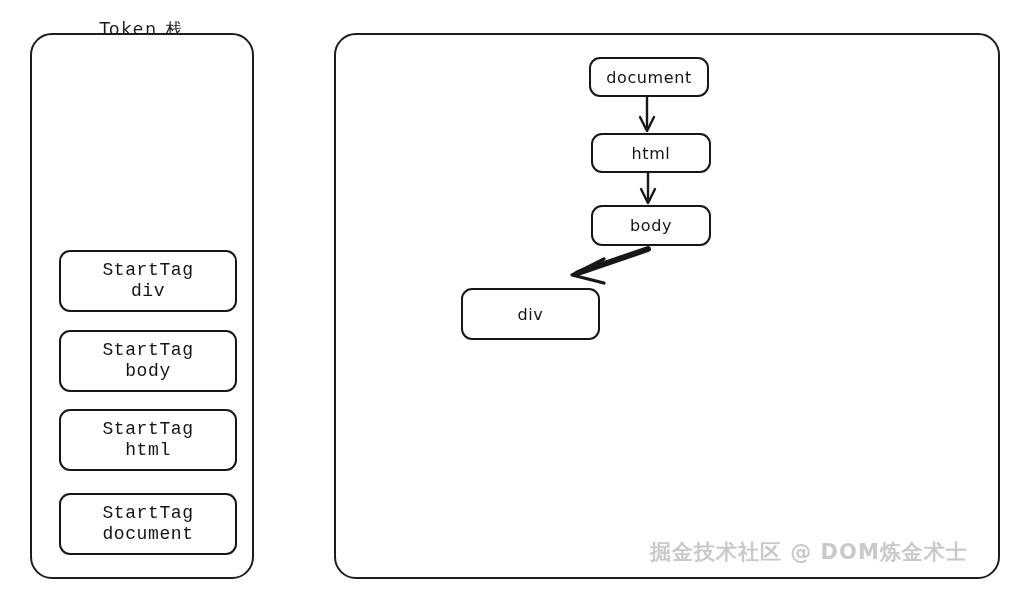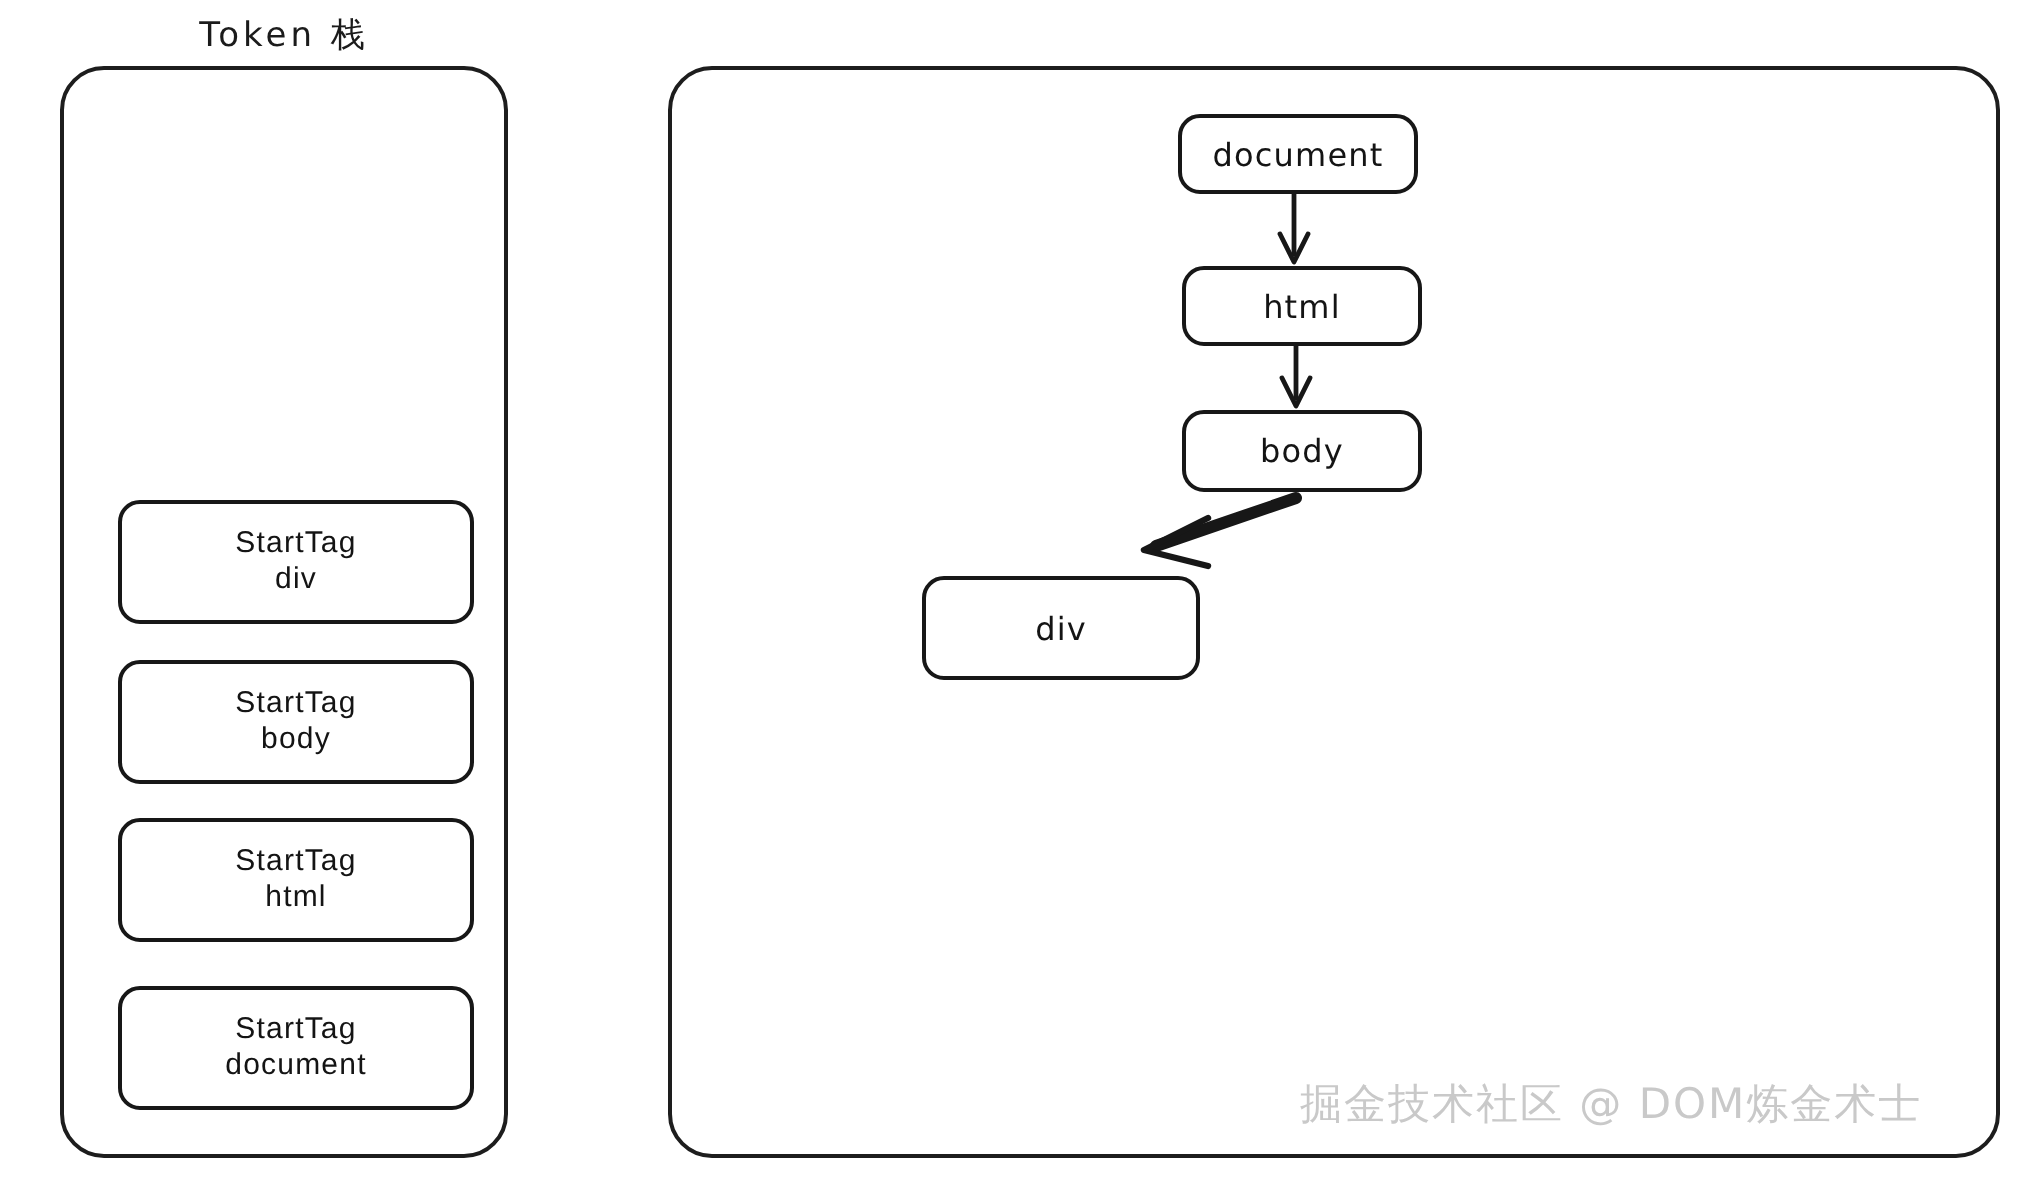--- a/index.html
+++ b/index.html
@@ -24,21 +24,21 @@
     font-family: "DejaVu Sans", sans-serif;
     font-size: 17px;
     letter-spacing: 2px;
     color: #1b1b1b;
     white-space: nowrap;
     text-align: center;
     font-weight: 400;
   }
   #token-panel-title {
     left: 30px;
-    top: 6px;
+    top: 18px;
     width: 224px;
     text-align: center;
   }
   #dom-panel-title {
     left: 334px;
     top: 6px;
     width: 666px;
   }
 
   
@@ -72,22 +72,22 @@
     border-radius: 11px;
     background: #ffffff;
     box-sizing: border-box;
     display: flex;
     flex-direction: column;
     align-items: center;
     justify-content: center;
     line-height: 1.18;
   }
   .token-line {
-    font-family: Liberation Sans, sans-serif;
-    font-size: 15px;
+    font-family: Liberation Mono, monospace;
+    font-size: 18px;
     color: #141414;
     letter-spacing: 0.6px;
     white-space: nowrap;
   }
 
   
   .node-box {
     position: absolute;
     border: 2.5px solid #171717;
     border-radius: 11px;
@@ -123,20 +123,21 @@
   
   #watermark {
     position: absolute;
     left: 650px;
     top: 538px;
     font-family: "DejaVu Sans", sans-serif;
     font-size: 21px;
     color: #c9c9c9;
     letter-spacing: 1px;
     white-space: nowrap;
+    font-weight: bold;
   }
 </style>
 </head>
 <body>
 
 <div id="canvas">
 
   <div id="token-panel-title" class="panel-title">Token 栈</div>
 
   <div id="token-stack-frame" class="panel-frame"></div>

